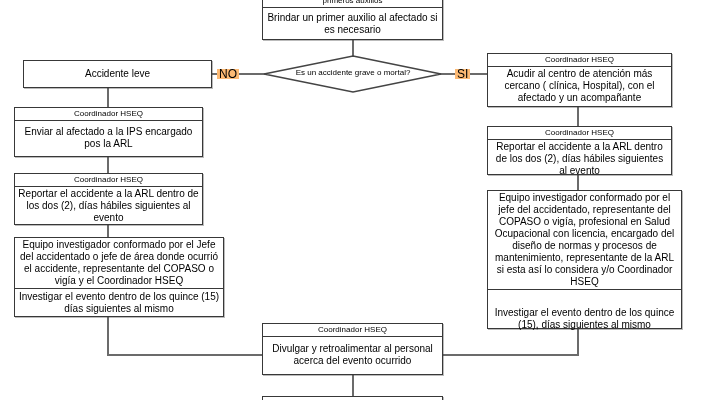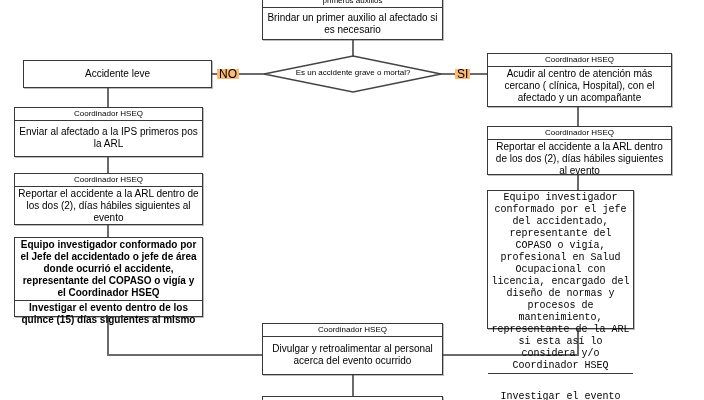--- a/index.html
+++ b/index.html
@@ -61,44 +61,44 @@
   <div class="diamond-text" style="left:273px;top:69px;width:160px;">Es un accidente grave o mortal?</div>
   <span class="edge-label" style="left:217px;top:69px;">NO</span>
   <span class="edge-label" style="left:455px;top:69px;">SI</span>
 
   <div class="box plain" style="left:14px;top:60px;width:189px;height:28px;margin-left:9px;">
     <div class="bd">Accidente leve</div>
   </div>
 
   <div class="box" style="left:14px;top:107px;width:189px;height:50px;">
     <div class="hdr">Coordinador HSEQ</div>
-    <div class="bd">Enviar al afectado a la IPS primeros pos la ARL</div>
+    <div class="bd">Enviar al afectado a la IPS encargado pos la ARL</div>
   </div>
 
   <div class="box" style="left:14px;top:173px;width:189px;height:52px;">
     <div class="hdr">Coordinador HSEQ</div>
     <div class="bd">Reportar el accidente a la ARL dentro de los dos (2), días hábiles siguientes al evento</div>
   </div>
 
-  <div class="box" style="left:14px;top:237px;width:189px;height:80px;font-weight:bold;">
+  <div class="box" style="left:14px;top:237px;width:210px;height:80px;">
     <div class="bd" style="flex:0 0 50px;">Equipo investigador conformado por el Jefe del accidentado o jefe de área donde ocurrió el accidente, representante del COPASO o vigía y el Coordinador HSEQ</div>
     <div class="bd compartment-divider">Investigar el evento dentro de los quince (15) días siguientes al mismo</div>
   </div>
 
   <div class="box" style="left:487px;top:53px;width:185px;height:54px;">
     <div class="hdr">Coordinador HSEQ</div>
     <div class="bd">Acudir al centro de atención más cercano ( clínica, Hospital), con el afectado y un acompañante</div>
   </div>
 
   <div class="box" style="left:487px;top:126px;width:185px;height:49px;">
     <div class="hdr">Coordinador HSEQ</div>
     <div class="bd">Reportar el accidente a la ARL dentro de los dos (2), días hábiles siguientes al evento</div>
   </div>
 
-  <div class="box" style="left:487px;top:190px;width:147px;height:139px;font-family:Liberation Mono, monospace;">
+  <div class="box" style="left:487px;top:190px;width:195px;height:139px;">
     <div class="bd" style="flex:0 0 94px;">Equipo investigador conformado por el jefe del accidentado, representante del COPASO o vigía, profesional en Salud Ocupacional con licencia, encargado del diseño de normas y procesos de mantenimiento, representante de la ARL si esta así lo considera y/o Coordinador HSEQ</div>
     <div class="bd compartment-divider top-align">Investigar el evento dentro de los quince (15), días siguientes al mismo</div>
   </div>
 
   <div class="box" style="left:262px;top:323px;width:181px;height:52px;">
     <div class="hdr">Coordinador HSEQ</div>
     <div class="bd">Divulgar y retroalimentar al personal acerca del evento ocurrido</div>
   </div>
 
   <div class="box" style="left:262px;top:396px;width:181px;height:30px;"></div>

